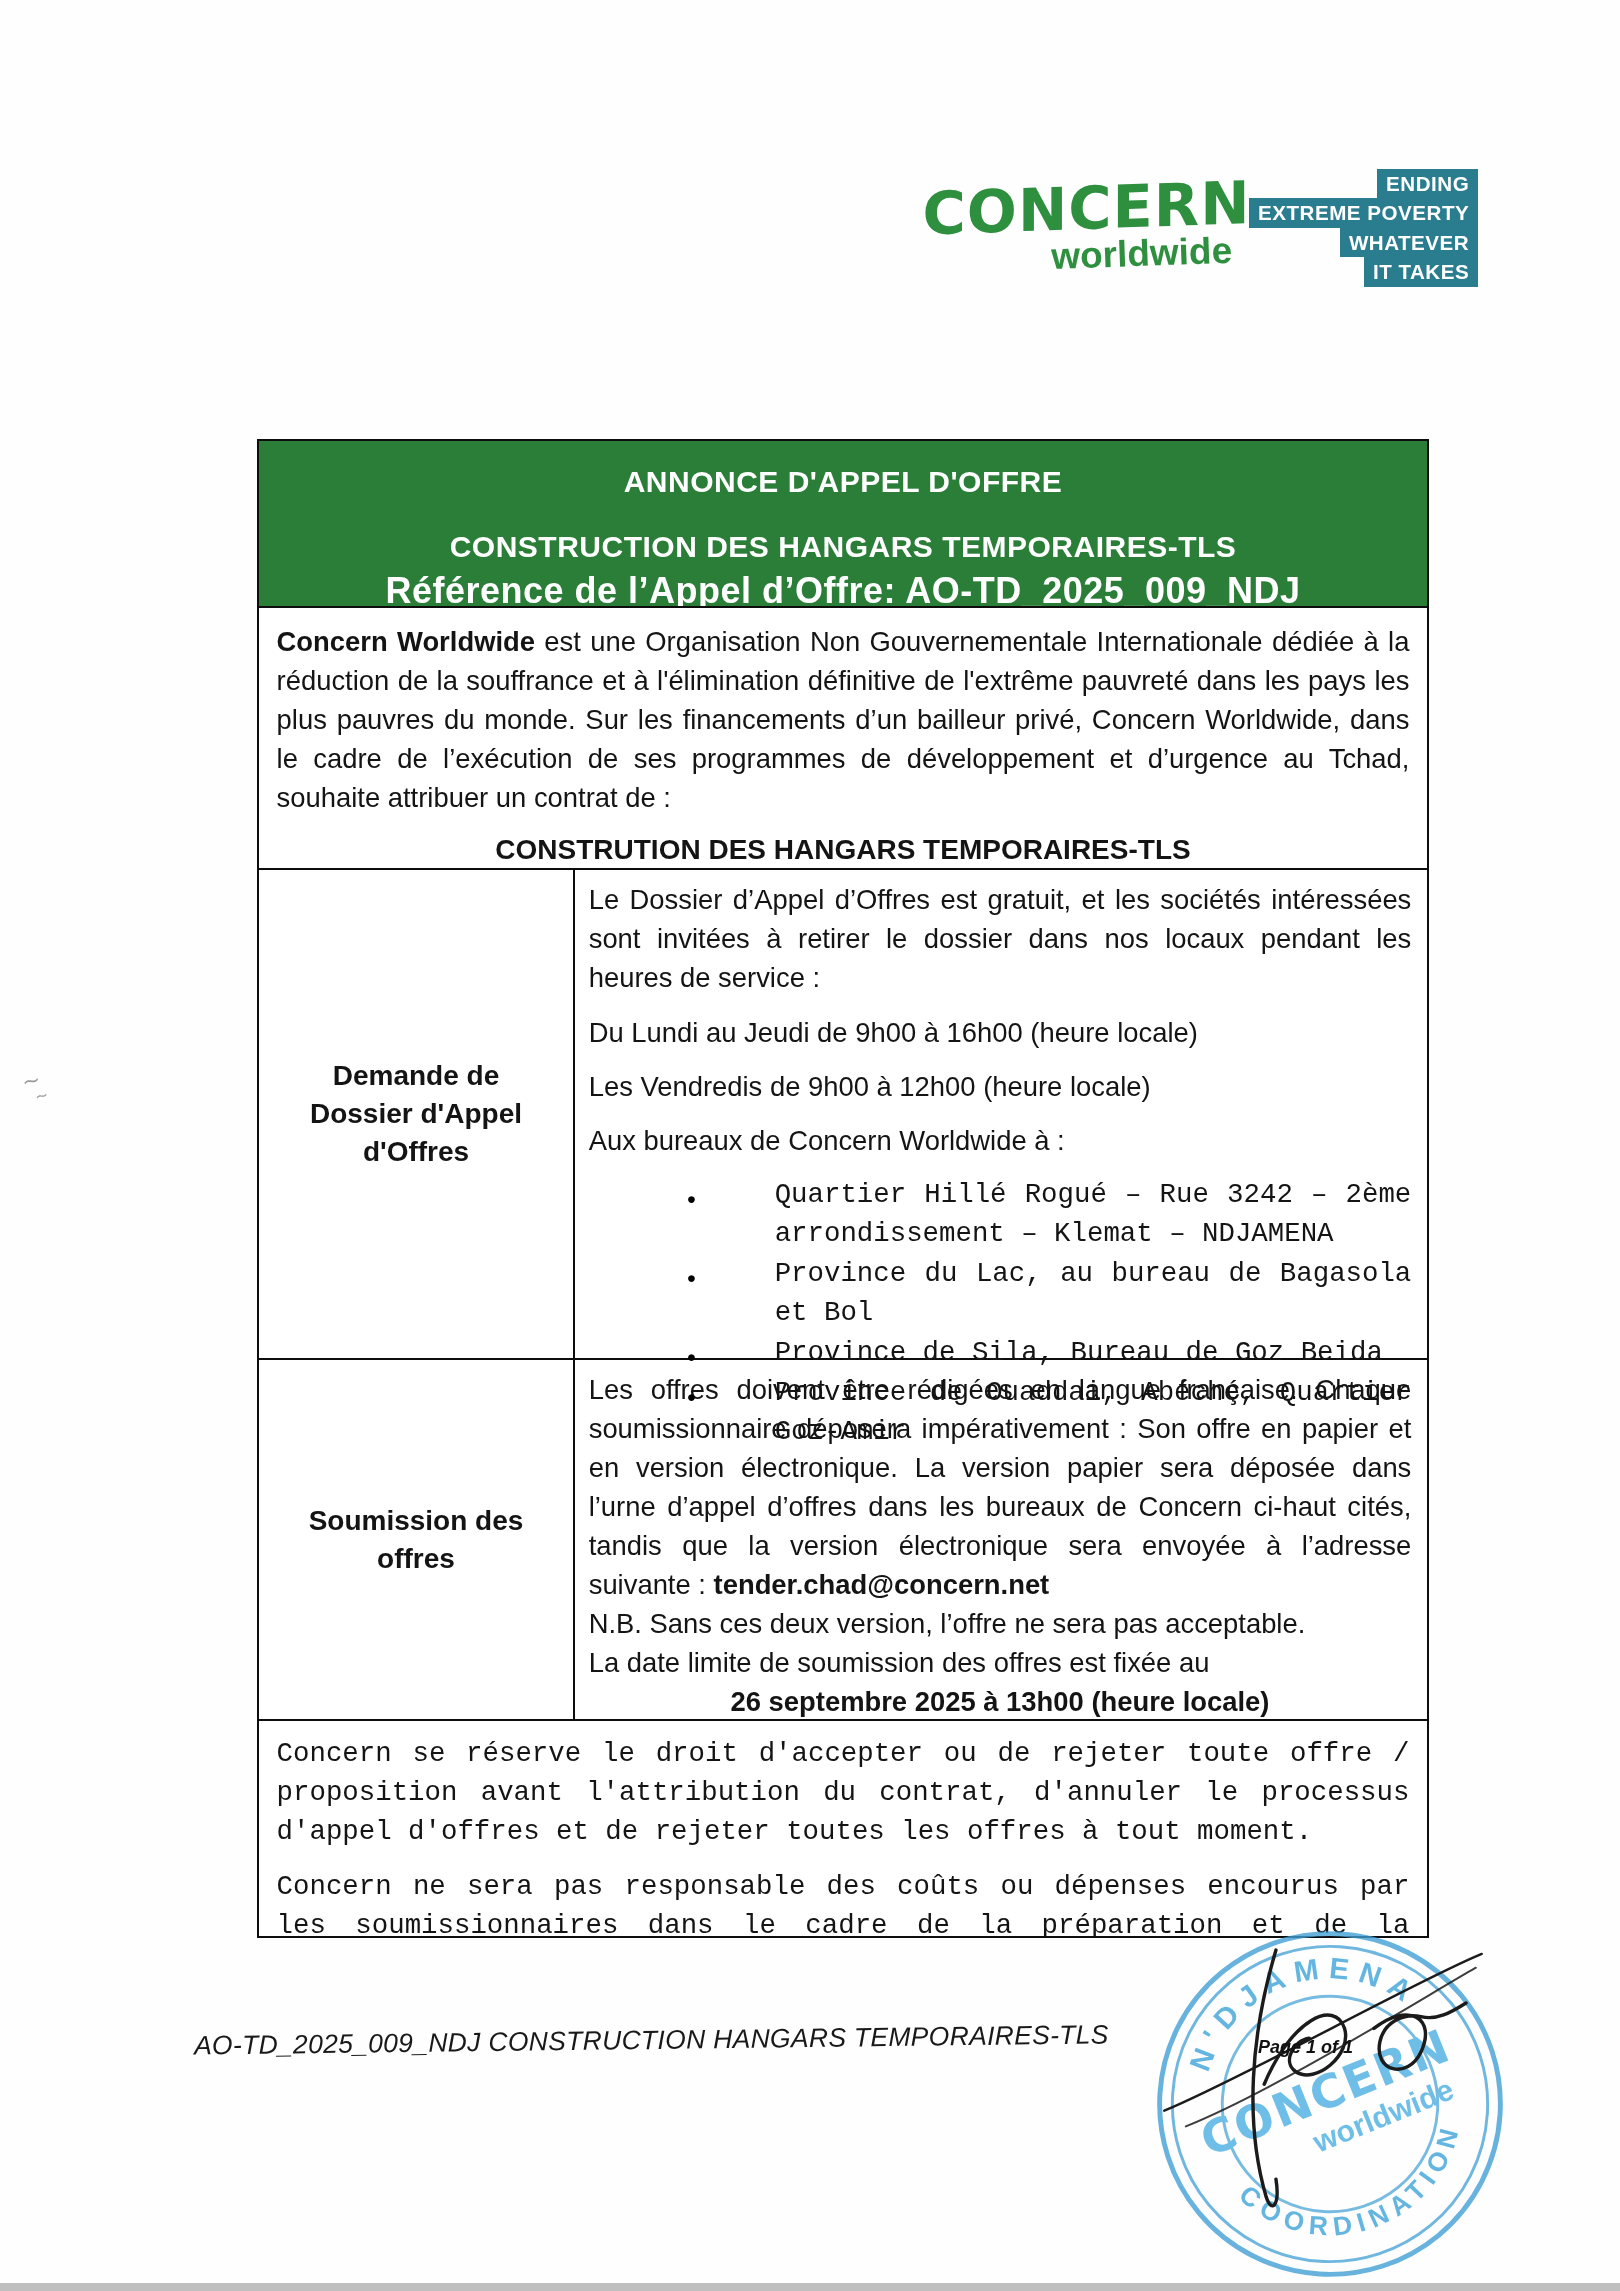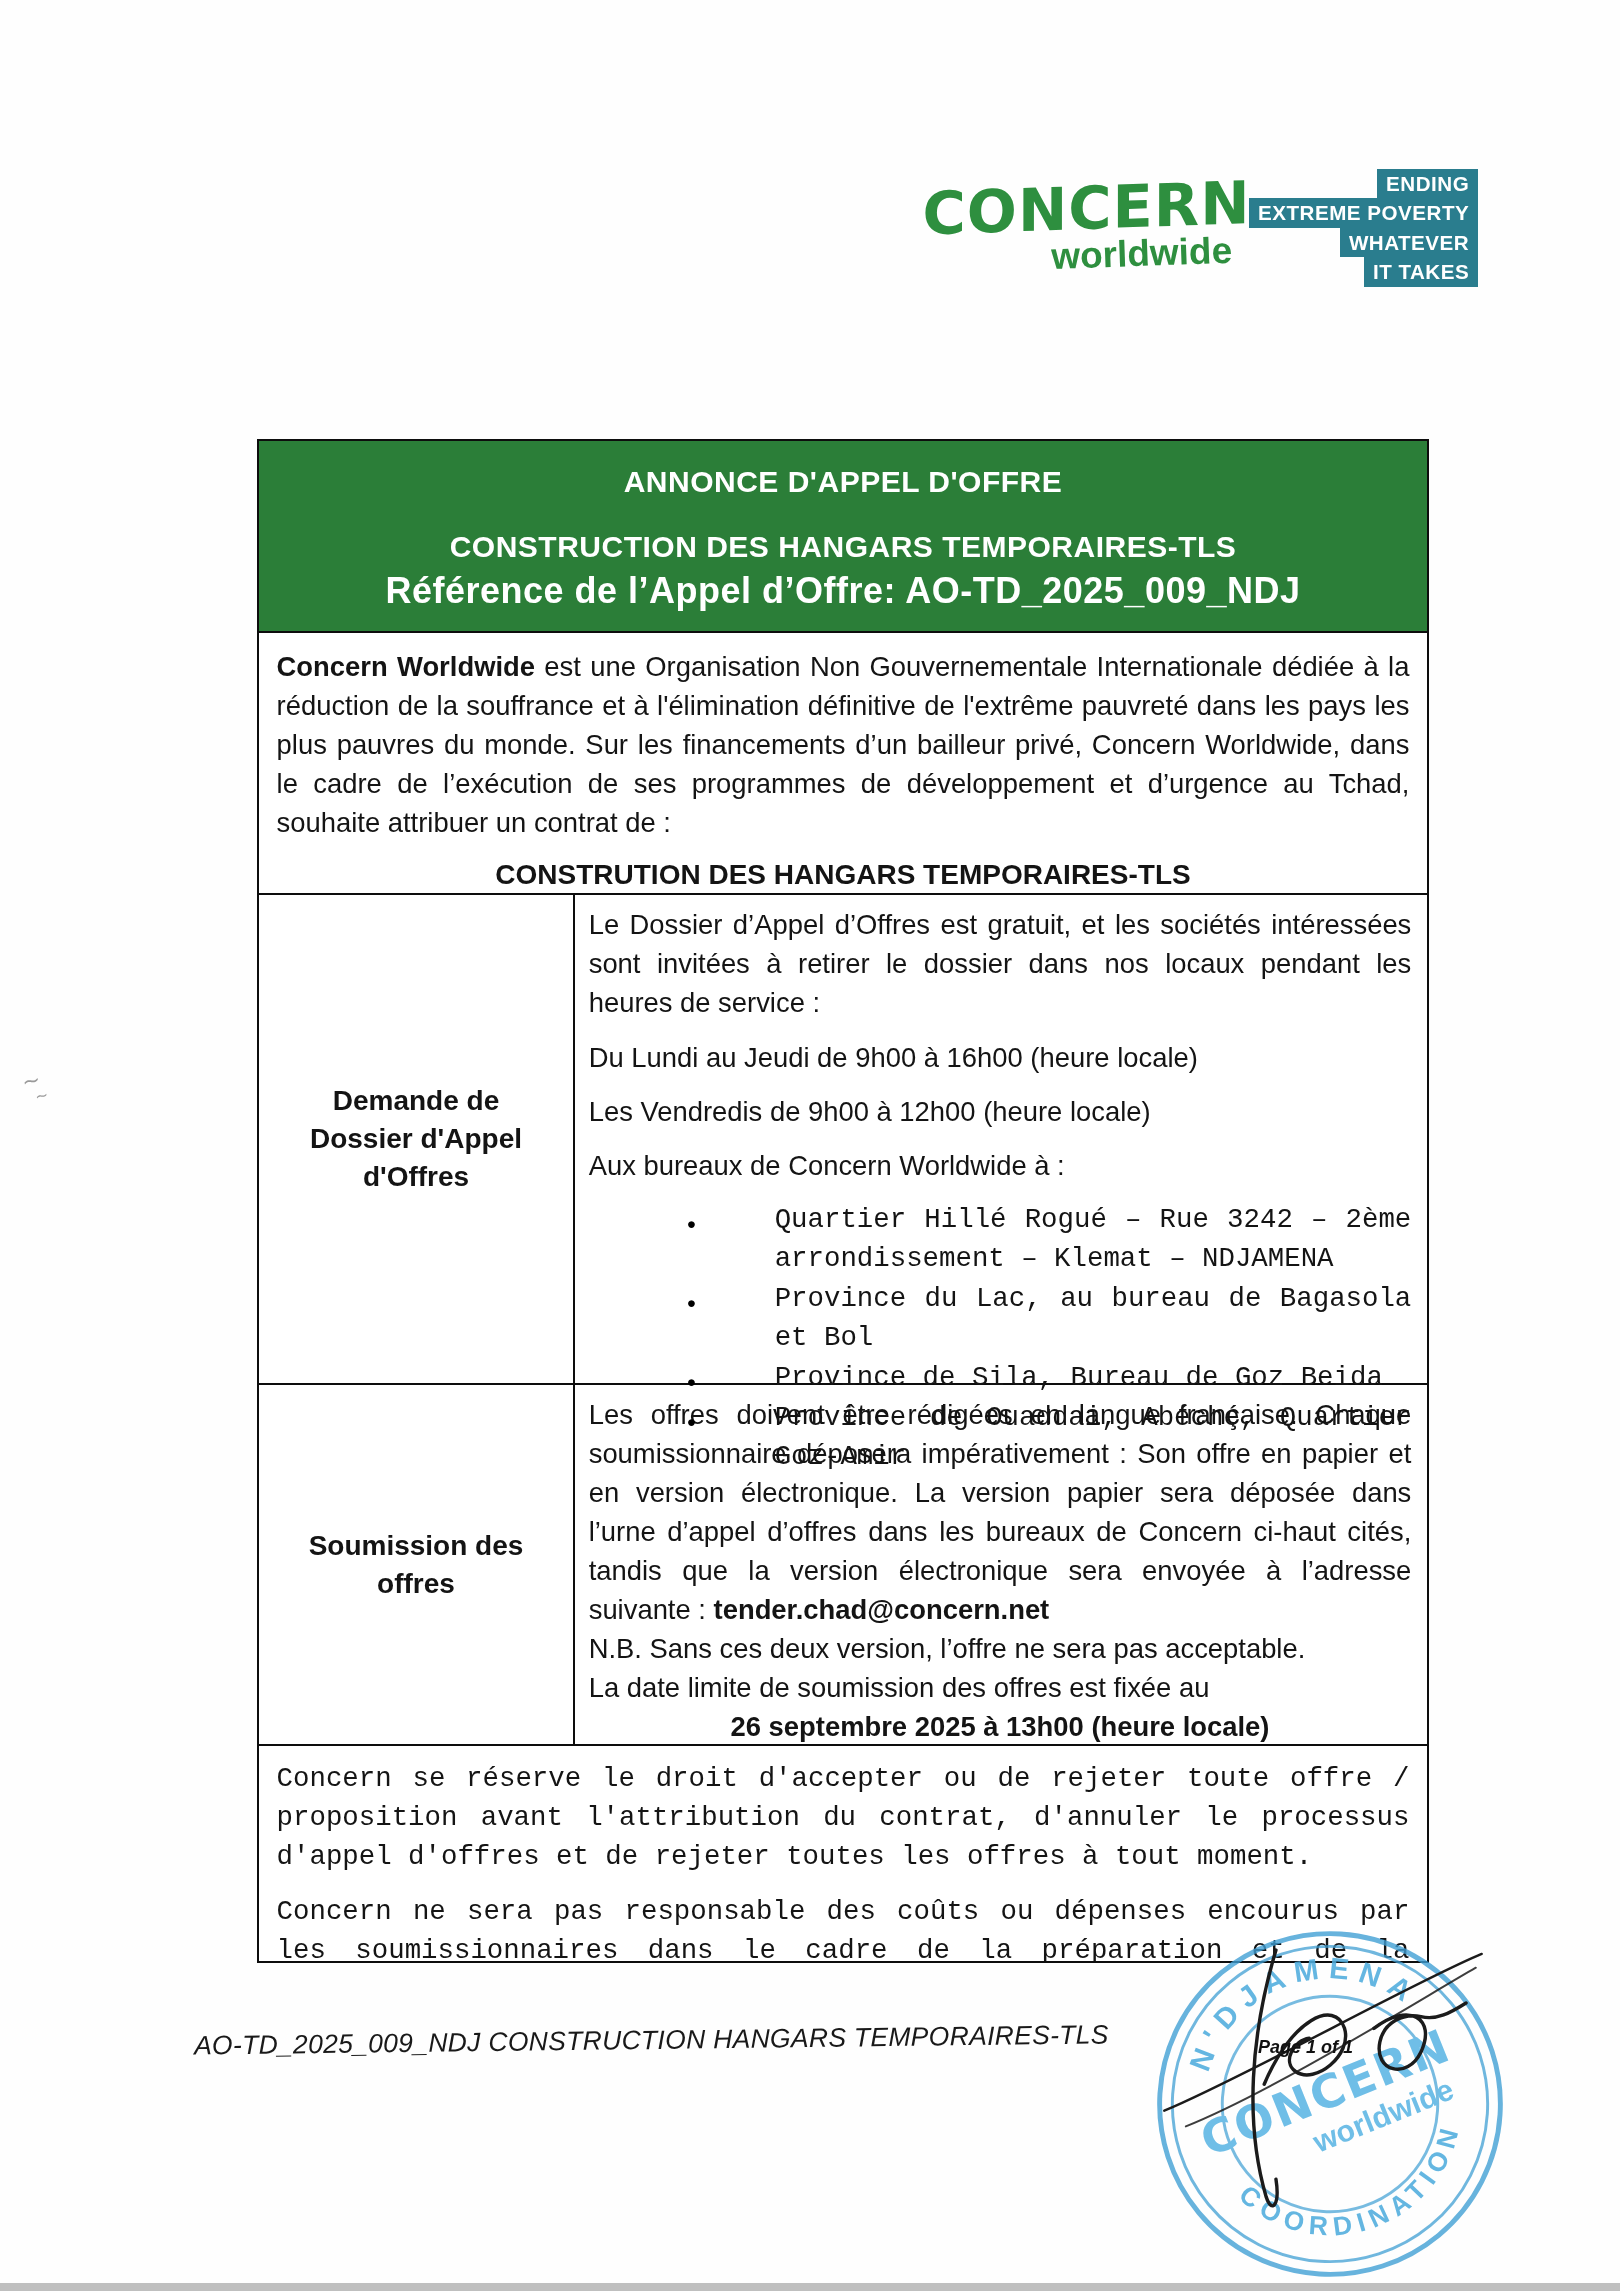--- a/index.html
+++ b/index.html
@@ -31,21 +31,21 @@
   .badge span{
     background:var(--teal);color:#fff;font-weight:700;font-size:20.6px;
     line-height:24.5px;padding:2.9px 8.8px 2px;white-space:nowrap;text-align:center;
     letter-spacing:0.5px;
   }
 
   
   .doc{position:absolute;left:257px;top:439px;width:1172px;border:2.9px solid #0d0d0d;background:#fff;}
   .sec{overflow:hidden;}
   .sec-green{
-    background:var(--green);color:#fff;text-align:center;height:192px;
+    background:var(--green);color:#fff;text-align:center;height:167px;
     padding-top:23.5px;border-bottom:2.9px solid #0d0d0d;
   }
   .gh-title{font-size:30px;font-weight:700;letter-spacing:0.5px;margin-bottom:31px;}
   .gh-sub{font-size:30px;font-weight:700;letter-spacing:0.5px;margin-bottom:6.9px;}
   .gh-ref{font-size:36px;font-weight:700;letter-spacing:0.5px;}
 
   .body-text{font-size:27.4px;line-height:39px;text-align:justify;}
 
   .sec-intro{height:262px;padding:13.7px 17.6px 0;border-bottom:2.9px solid #0d0d0d;}
   .contract-title{text-align:center;font-weight:700;margin-top:13.7px;font-size:28px;}

